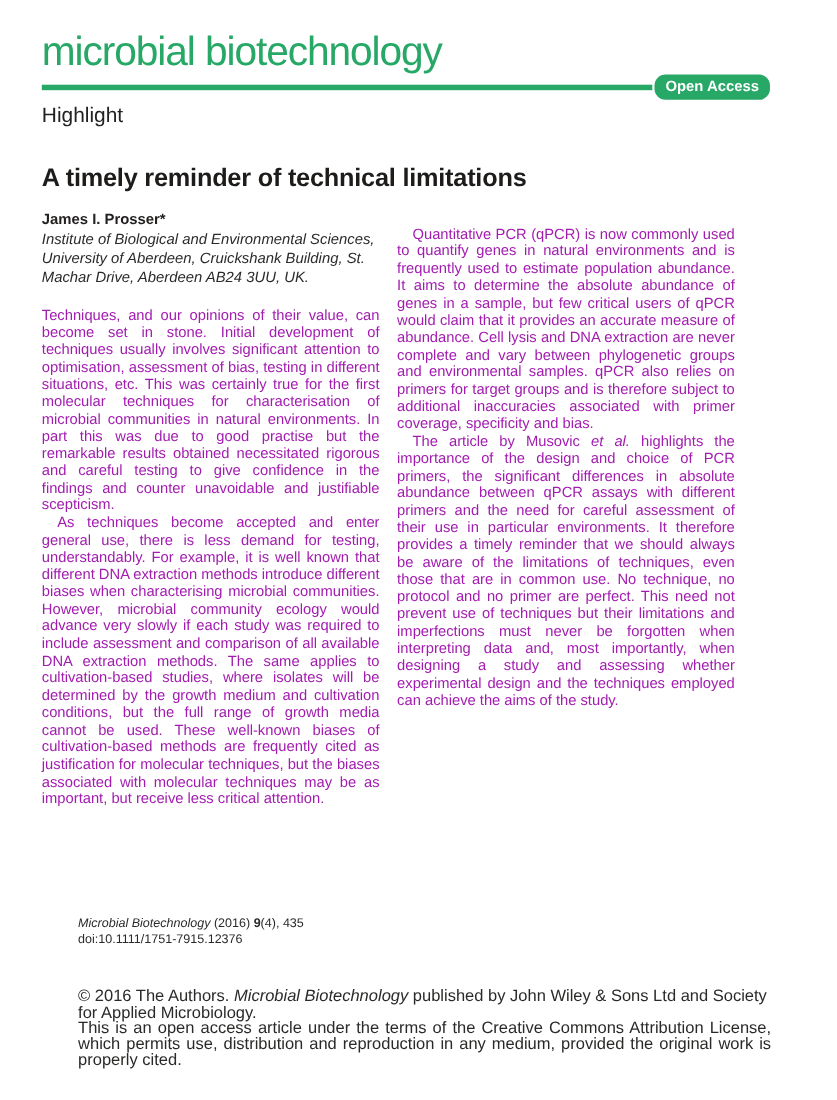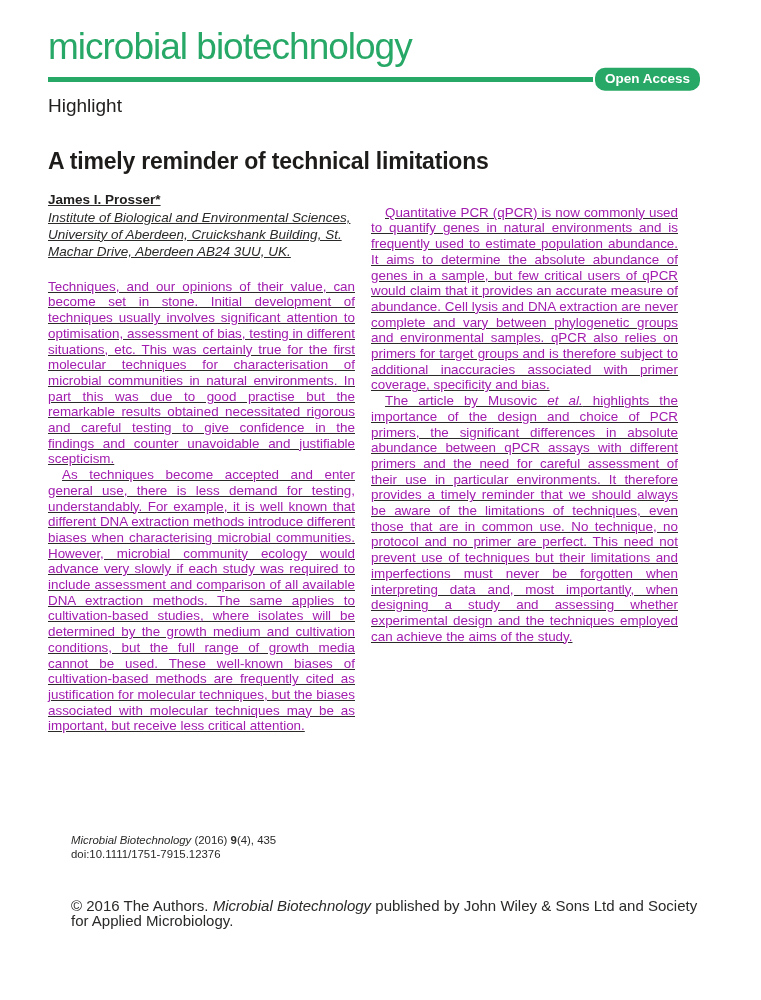--- a/index.html
+++ b/index.html
@@ -5,21 +5,21 @@
   html, body { margin: 0; padding: 0; background: #ffffff; }
   .page {
     position: relative;
     width: 761px;
     height: 1000px;
     background: #ffffff;
     font-family: "Liberation Sans", sans-serif;
     color: #2b2a29;
     overflow: hidden;
     box-sizing: border-box;
-    padding: 27px 61px 0 48px;
+    padding: 27px 61px 0 38px;
   }
   .logo {
     font-size: 37px;
     letter-spacing: -1px;
     color: #27a866;
     line-height: 1.1;
     font-weight: normal;
   }
   .rule-row {
     position: relative;
@@ -53,21 +53,21 @@
     font-size: 23px;
     font-weight: bold;
     color: #1e1c1b;
     letter-spacing: -0.2px;
   }
   .columns {
     display: flex;
     gap: 16px;
     margin-top: 17px;
   }
-  .col { width: 307px; box-sizing: border-box; text-decoration: underline; }
+  .col { width: 307px; box-sizing: border-box; }
   .col-right { padding-top: 13px; }
   .author {
     margin: 0;
     font-size: 13.5px;
     font-weight: bold;
     color: #232120;
   }
   .affiliation {
     margin: 2px 0 0 0;
     font-size: 13.5px;
@@ -144,15 +144,16 @@
 
   </div>
 
   <div class="footnote">
     <p><i>Microbial Biotechnology</i><span> (2016) </span><b>9</b><span>(4), 435</span></p>
     <p>doi:10.1111/1751-7915.12376</p>
   </div>
 
   <div class="copyright">
     <p><span>© 2016 The Authors. </span><i>Microbial Biotechnology</i><span> published by John Wiley &amp; Sons Ltd and Society for Applied Microbiology.</span></p>
+    <p class="cc-just">This is an open access article under the terms of the Creative Commons Attribution License, which permits use, distribution and reproduction in any medium, provided the original work is properly cited.</p>
   </div>
 
 </div>
 
 </body></html>

